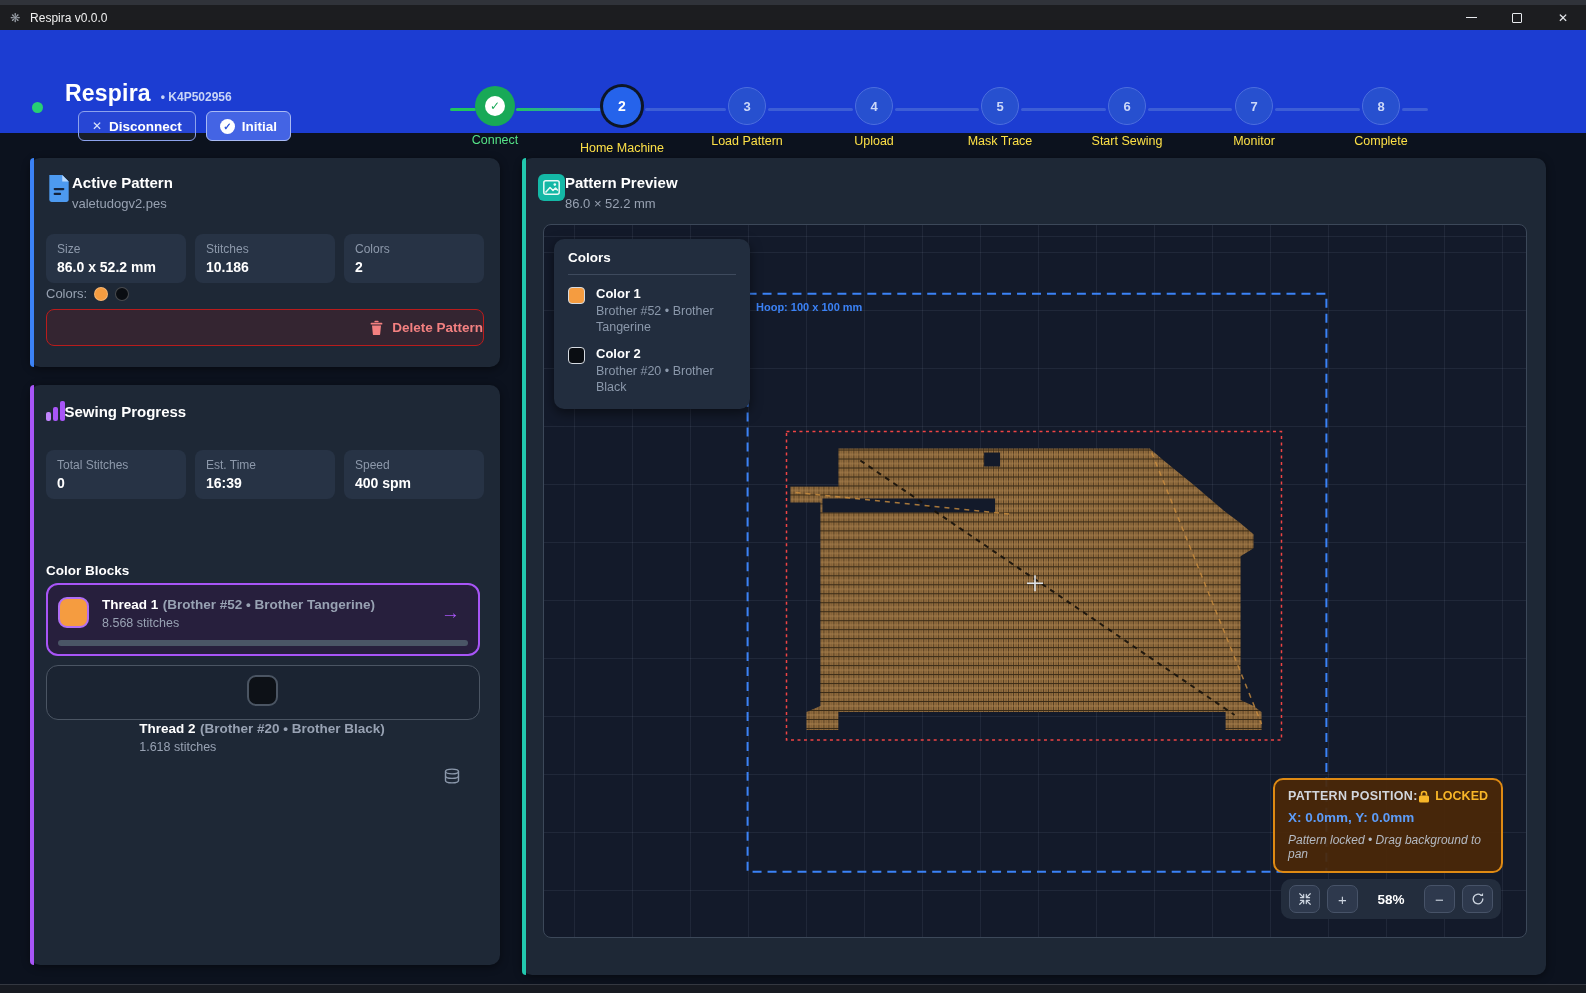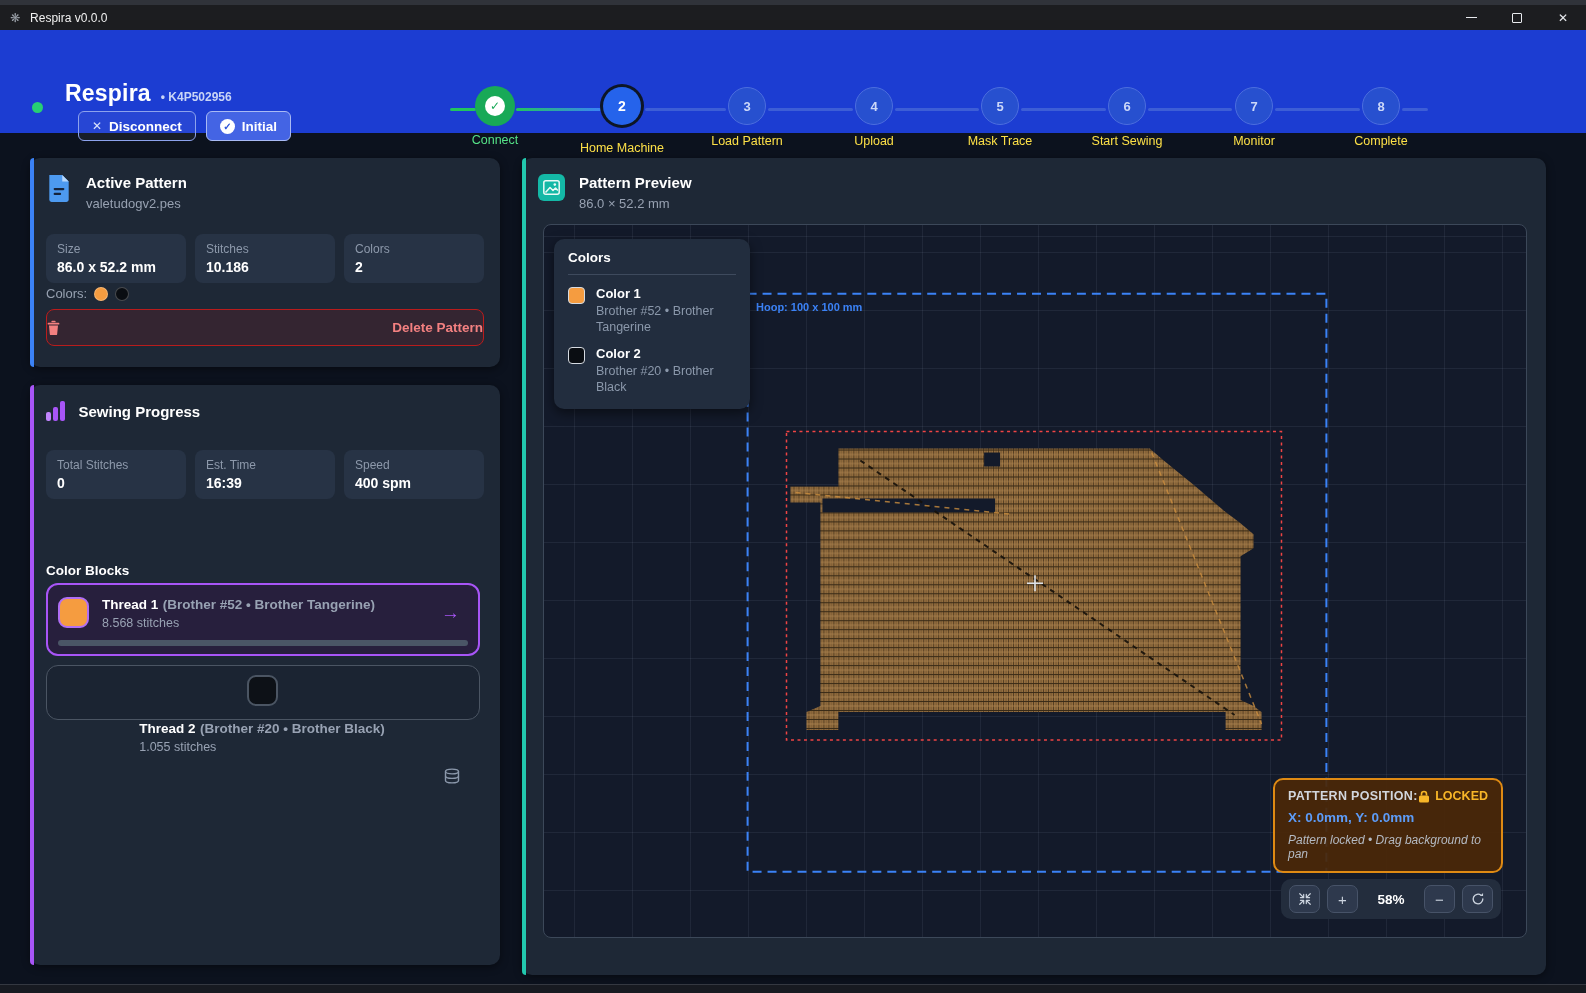--- a/index.html
+++ b/index.html
@@ -52,34 +52,34 @@
   .step--todo .circ { width:38px; height:38px; margin-top:1px; background:#2750cf; border:1.5px solid #4c6ede; color:#ccd8f8; font-size:13px; }
   .step--todo .lbl { color:#fde047; margin-top:9px; }
 
   
   .card { position:absolute; background:#1e2836; border-radius:10px; box-shadow:0 2px 8px rgba(0,0,0,.45); }
   .card::before { content:""; position:absolute; left:0; top:0; bottom:0; width:4px; border-radius:10px 0 0 10px; background:var(--accent); }
   .card-active { left:30px; top:158px; width:470px; height:209px; --accent:#3b82f6; }
   .card-sewing { left:30px; top:385px; width:470px; height:580px; --accent:#a855f7; }
   .card-preview { left:522px; top:158px; width:1024px; height:817px; --accent:#22c8ae; }
 
-  .card-head { position:absolute; left:16px; top:16px; display:flex; gap:14px; }
+  .card-head { position:absolute; left:16px; top:16px; display:flex; }
   .card-title { color:#fff; font-size:15px; font-weight:700; }
   .card-sub { color:#97a1b1; font-size:13px; margin-top:5px; }
 
   .stats { position:absolute; left:16px; right:16px; display:flex; gap:9px; }
   .stat { flex:1; background:#273345; border-radius:8px; padding:8px 11px;margin-top:10px; }
   .stat .s-label { color:#8d99ab; font-size:12px; }
   .stat .s-value { color:#fff; font-size:14px; font-weight:700; margin-top:3px; }
 
   .colors-row { position:absolute; left:16px; top:128px; display:flex; align-items:center; gap:7px; }
   .colors-row .c-label { color:#97a1b1; font-size:13px; }
   .dot-swatch { width:14px; height:14px; border-radius:50%; border:1px solid rgba(255,255,255,.25); }
 
-  .delete-btn { position:absolute; left:16px; top:151px; width:438px; height:37px; background:rgba(153,27,27,.18); border:1.5px solid #b91c1c; border-radius:8px; color:#f38080; font-size:13.5px; font-weight:700; display:flex; align-items:center; justify-content:space-between; gap:9px; cursor:pointer; }
+  .delete-btn { position:absolute; left:16px; top:151px; width:438px; height:37px; background:rgba(153,27,27,.18); border:1.5px solid #b91c1c; border-radius:8px; color:#f38080; font-size:13.5px; font-weight:700; display:flex; align-items:center; justify-content:flex-end; gap:9px; cursor:pointer; }
 
   
   .bars-icon { display:flex; align-items:flex-end; gap:2.5px; height:20px; padding-top:2px; }
   .bars-icon span { width:4.5px; border-radius:2px; background:#a855f7; display:block; }
   .ready-box { position:absolute; left:16px; top:114px; width:438px; height:48px; background:#1b2742; border-radius:6px; border-left:4px solid #3b82f6; display:flex; align-items:center; gap:13px; padding-left:13px; }
   .ready-title { color:#fff; font-size:13.5px; font-weight:700; }
   .ready-desc { color:#99a5b8; font-size:13px; margin-top:2px; }
   .cb-label { position:absolute; left:16px; top:178px; color:#fff; font-size:13.5px; font-weight:700; }
   .thread { position:absolute; left:16px; width:434px; border-radius:12px; cursor:pointer; }
   .thread-1 { top:198px; height:73px; background:#271f3d; border:2px solid #a855f7; }
@@ -291,21 +291,21 @@
       </div>
       <div class="progress-track"></div>
     </div>
 
     <div class="thread thread-2">
       <div class="thread-row">
         <span class="swatch-lg sw-2" style="background-color: rgb(13, 17, 23);"></span>
         <div>
           <div><span class="thread-name">Thread 2</span>
                <span class="thread-detail">(Brother #20 • Brother Black)</span></div>
-          <div class="thread-stitches">1.055 stitches</div>
+          <div class="thread-stitches">1.618 stitches</div>
         </div>
         <span class="thread-end">
           <svg width="18" height="18" viewBox="0 0 18 18">
             <ellipse cx="9" cy="4.5" rx="6.5" ry="2.4" fill="none" stroke="#8b98ab" stroke-width="1.4"></ellipse>
             <path d="M2.5 4.5 v4.5 c0 1.3 2.9 2.4 6.5 2.4 s6.5 -1.1 6.5 -2.4 V4.5" fill="none" stroke="#8b98ab" stroke-width="1.4"></path>
             <path d="M2.5 9 v4.5 c0 1.3 2.9 2.4 6.5 2.4 s6.5 -1.1 6.5 -2.4 V9" fill="none" stroke="#8b98ab" stroke-width="1.4"></path>
           </svg>
         </span>
       </div>
     </div>

